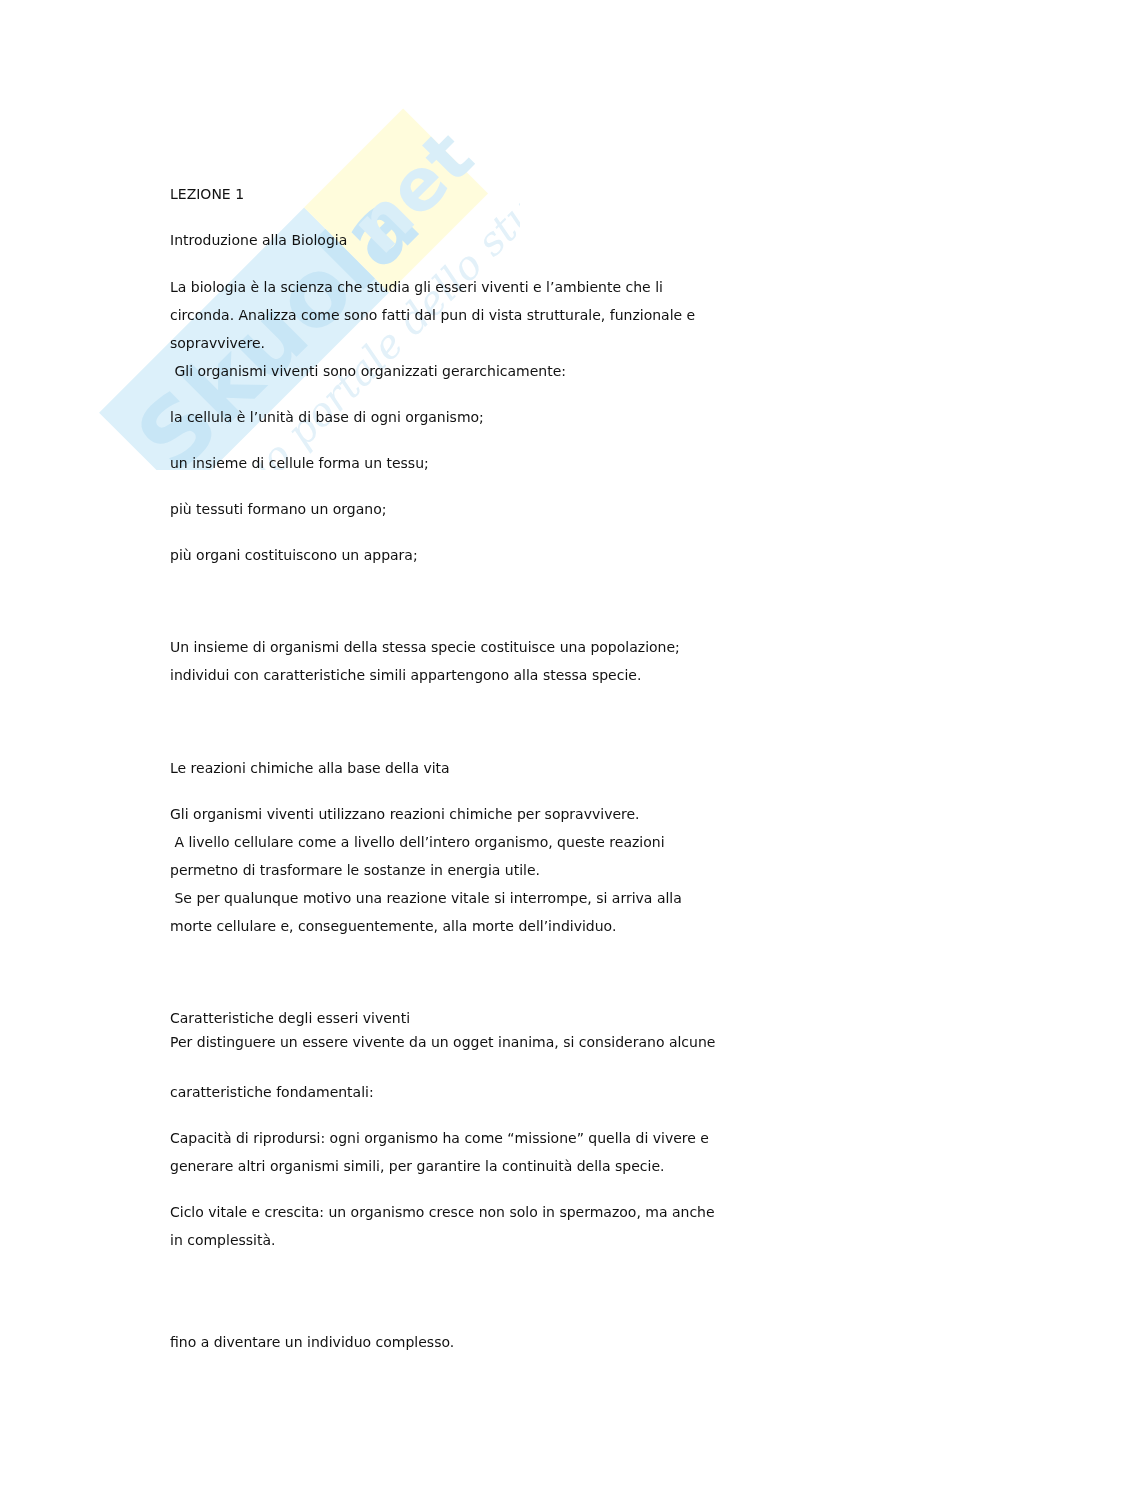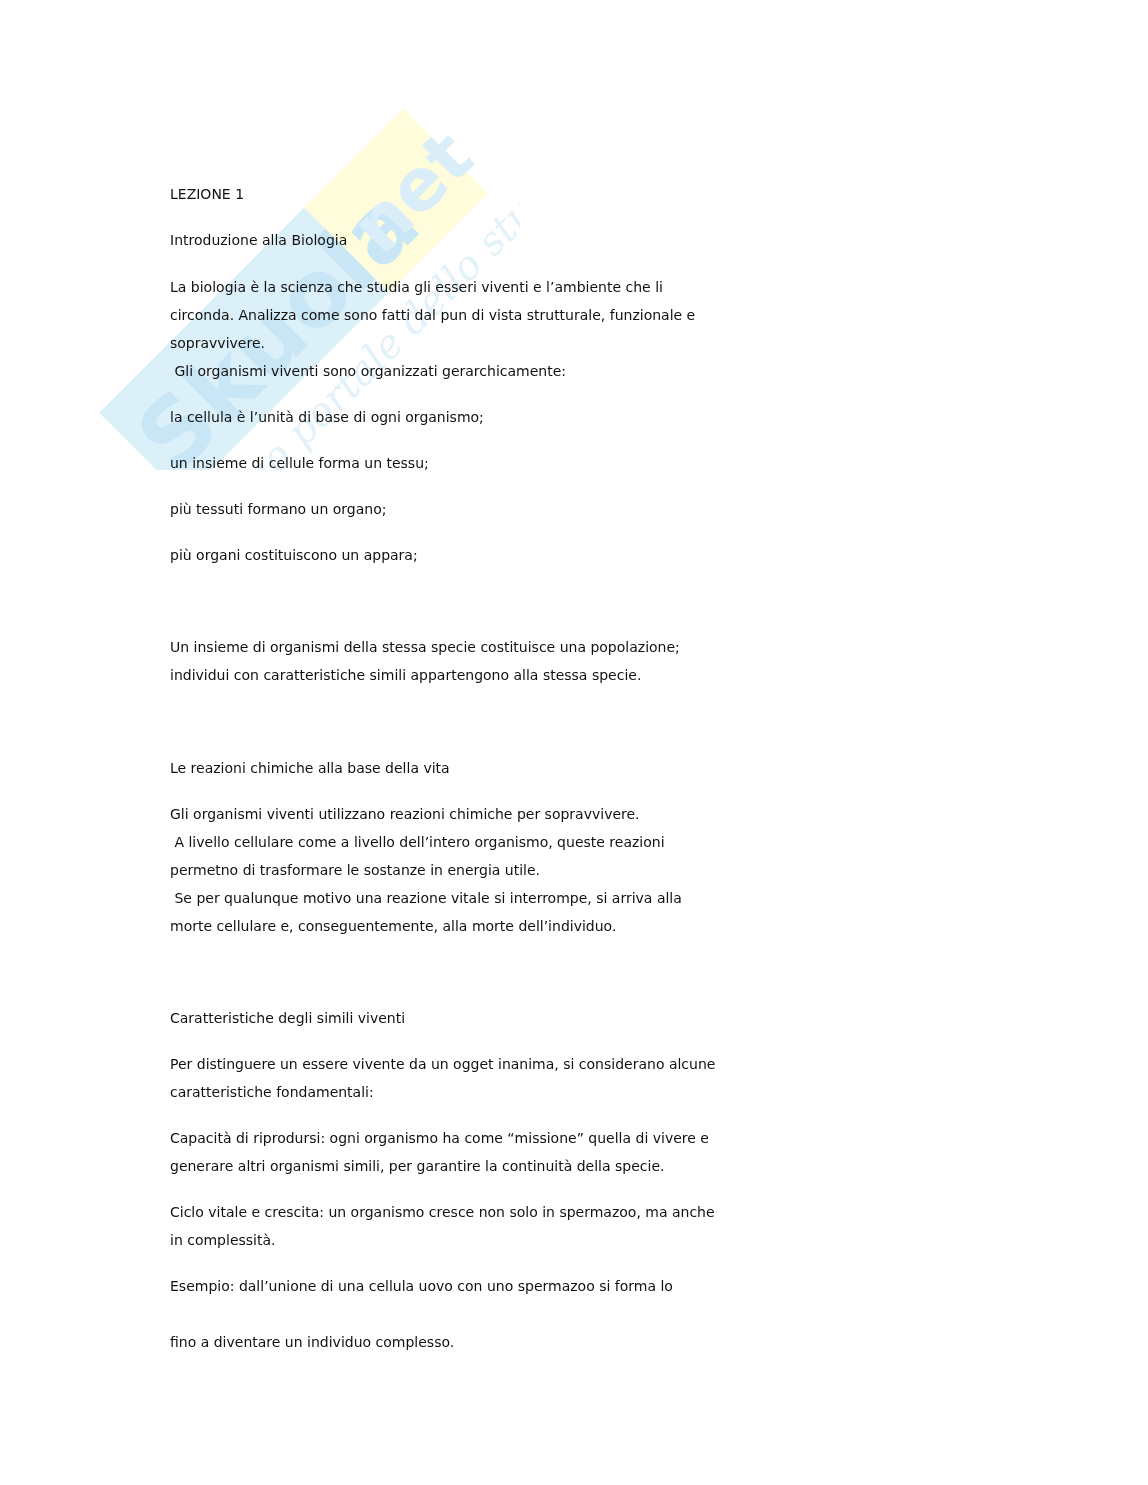--- a/index.html
+++ b/index.html
@@ -50,27 +50,26 @@
   <div class="line" style="top:613px">individui con caratteristiche simili appartengono alla stessa specie.</div>
 
   <div class="line" style="top:752px">Gli organismi viventi utilizzano reazioni chimiche per sopravvivere.</div>
 
   <div class="line" style="top:706px">Le reazioni chimiche alla base della vita</div>
   <div class="line" style="top:780px"> A livello cellulare come a livello dell’intero organismo, queste reazioni</div>
   <div class="line" style="top:808px">permetno di trasformare le sostanze in energia utile.</div>
   <div class="line" style="top:836px"> Se per qualunque motivo una reazione vitale si interrompe, si arriva alla</div>
   <div class="line" style="top:864px">morte cellulare e, conseguentemente, alla morte dell’individuo.</div>
 
-  <div class="line" style="top:956px">Caratteristiche degli simili viventi</div>
+  <div class="line" style="top:956px">Caratteristiche degli esseri viventi</div>
 
-  <div class="line" style="top:1002px">Per distinguere un essere vivente da un ogget inanima, si considerano alcune</div>
+  <div class="line" style="top:980px">Per distinguere un essere vivente da un ogget inanima, si considerano alcune</div>
   <div class="line" style="top:1030px">caratteristiche fondamentali:</div>
 
   <div class="line" style="top:1076px">Capacità di riprodursi: ogni organismo ha come “missione” quella di vivere e</div>
   <div class="line" style="top:1104px">generare altri organismi simili, per garantire la continuità della specie.</div>
 
   <div class="line" style="top:1150px">Ciclo vitale e crescita: un organismo cresce non solo in spermazoo, ma anche</div>
   <div class="line" style="top:1178px">in complessità.</div>
 
-  <div class="line" style="top:1224px">Esempio: dall’unione di una cellula uovo con uno spermazoo si forma lo</div>
   <div class="line" style="top:1280px">fino a diventare un individuo complesso.</div>
 
 </div>
 
 </body></html>

